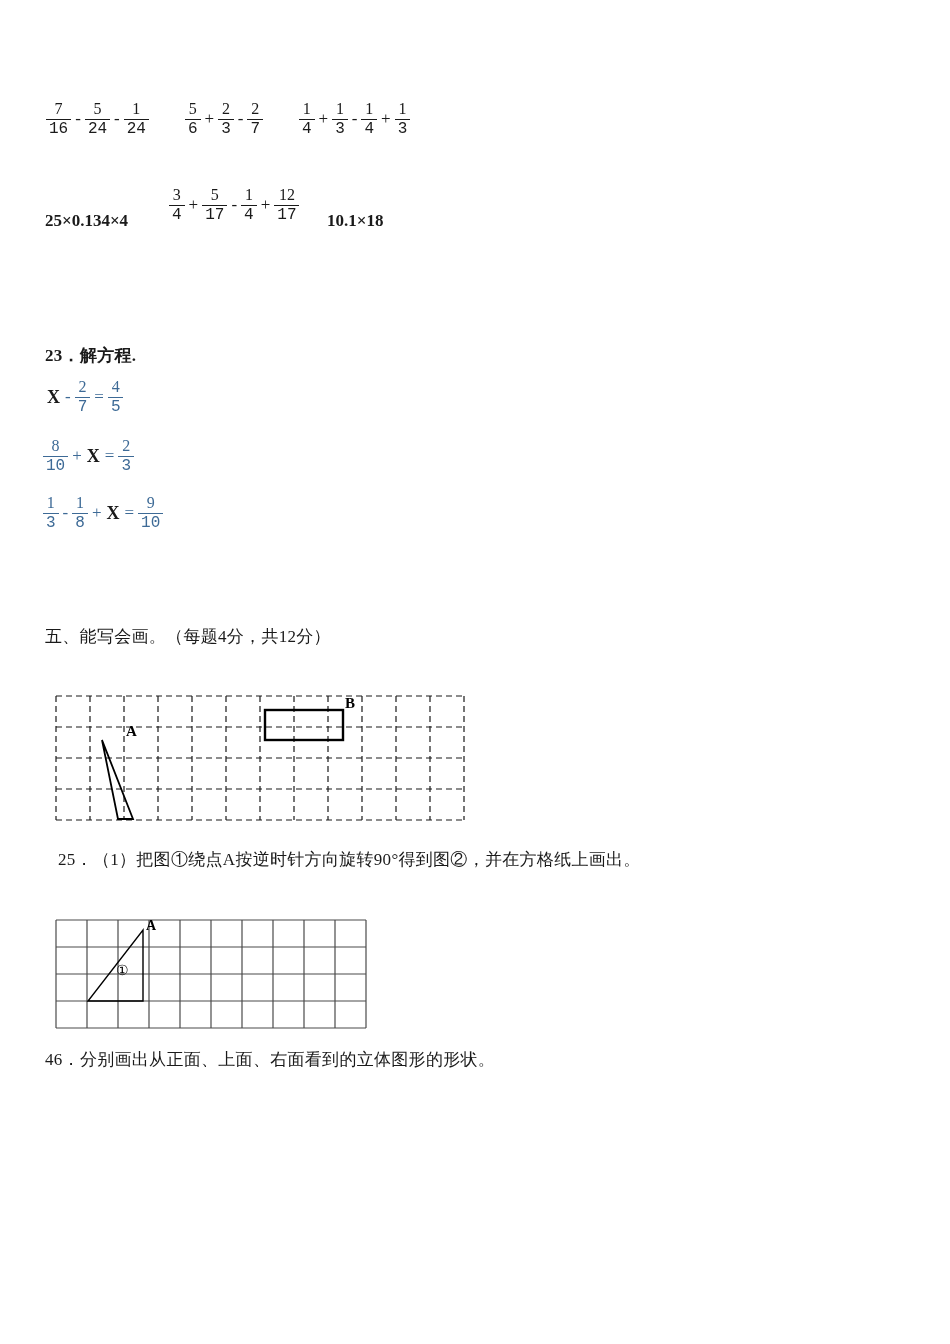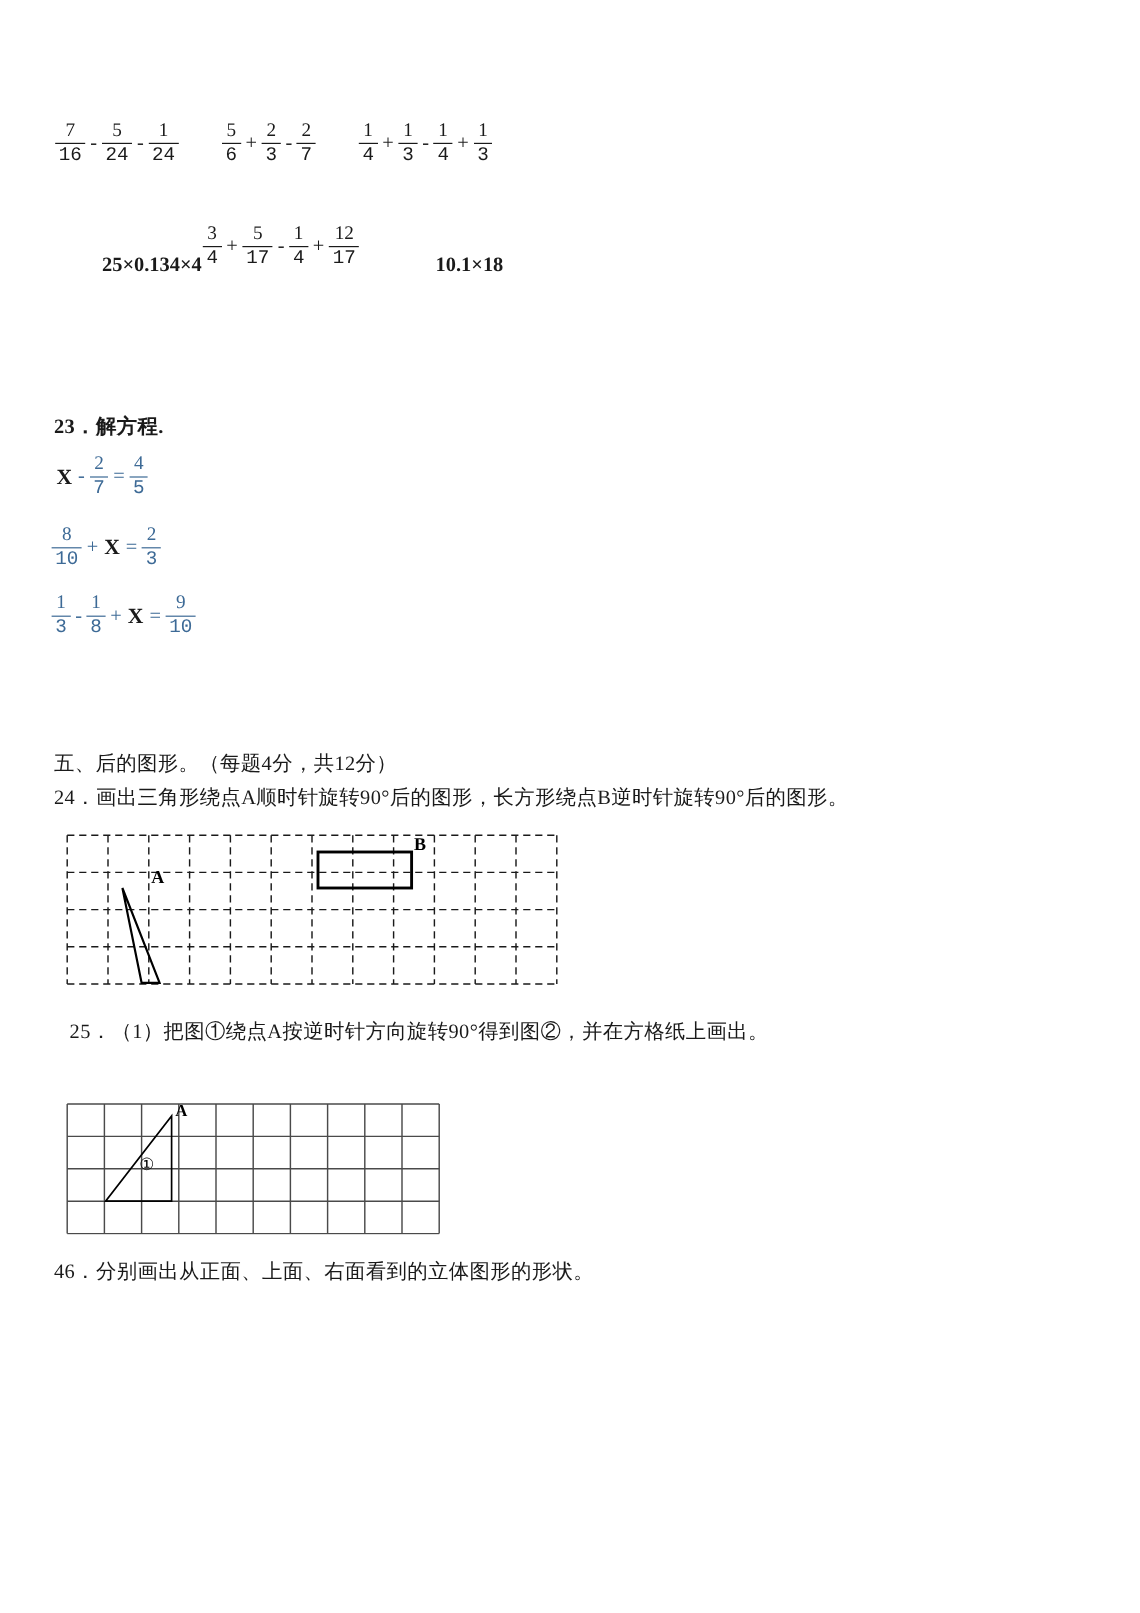--- a/index.html
+++ b/index.html
@@ -39,31 +39,30 @@
 </style>
 </head>
 <body>
 
 <div class="page">
 
   <div class="expr abs" style="left:45px;top:100px"><span class="frac"><span class="fnum">7</span><span class="fden">16</span></span><span class="op">-</span><span class="frac"><span class="fnum">5</span><span class="fden">24</span></span><span class="op">-</span><span class="frac"><span class="fnum">1</span><span class="fden">24</span></span></div>
   <div class="expr abs" style="left:184px;top:100px"><span class="frac"><span class="fnum">5</span><span class="fden">6</span></span><span class="op">+</span><span class="frac"><span class="fnum">2</span><span class="fden">3</span></span><span class="op">-</span><span class="frac"><span class="fnum">2</span><span class="fden">7</span></span></div>
   <div class="expr abs" style="left:298px;top:100px"><span class="frac"><span class="fnum">1</span><span class="fden">4</span></span><span class="op">+</span><span class="frac"><span class="fnum">1</span><span class="fden">3</span></span><span class="op">-</span><span class="frac"><span class="fnum">1</span><span class="fden">4</span></span><span class="op">+</span><span class="frac"><span class="fnum">1</span><span class="fden">3</span></span></div>
 
-  <div class="expr abs" style="left: 45px; top: 211px; font-weight: bold; margin-left: 40px;">25×0.134×4</div>
+  <div class="expr abs" style="left: 45px; top: 211px; font-weight: bold;">25×0.134×4</div>
   <div class="expr abs" style="left:168px;top:186px"><span class="frac"><span class="fnum">3</span><span class="fden">4</span></span><span class="op">+</span><span class="frac"><span class="fnum">5</span><span class="fden">17</span></span><span class="op">-</span><span class="frac"><span class="fnum">1</span><span class="fden">4</span></span><span class="op">+</span><span class="frac"><span class="fnum">12</span><span class="fden">17</span></span></div>
-  <div class="expr abs" style="left: 327px; top: 211px; font-weight: bold; margin-left: 36px;">10.1×18</div>
+  <div class="expr abs" style="left: 327px; top: 211px; font-weight: bold;">10.1×18</div>
 
   <div class="line title23 abs" style="left:45px;top:344px">23．解方程.</div>
   <div class="expr eq abs" style="left: 45px; top: 378px; color: rgb(61, 106, 150);"><span class="xvar">X</span><span class="op">-</span><span class="frac"><span class="fnum">2</span><span class="fden">7</span></span><span class="op">=</span><span class="frac"><span class="fnum">4</span><span class="fden">5</span></span></div>
   <div class="expr eq abs" style="left: 42px; top: 437px; color: rgb(61, 106, 150);"><span class="frac"><span class="fnum">8</span><span class="fden">10</span></span><span class="op">+</span><span class="xvar">X</span><span class="op">=</span><span class="frac"><span class="fnum">2</span><span class="fden">3</span></span></div>
   <div class="expr eq abs" style="left: 42px; top: 494px; color: rgb(61, 106, 150);"><span class="frac"><span class="fnum">1</span><span class="fden">3</span></span><span class="op">-</span><span class="frac"><span class="fnum">1</span><span class="fden">8</span></span><span class="op">+</span><span class="xvar">X</span><span class="op">=</span><span class="frac"><span class="fnum">9</span><span class="fden">10</span></span></div>
 
-  <div class="line abs" style="left:45px;top:625px">五、后的图形。（每题4分，共12分）</div>
-  <div class="line abs" style="left:45px;top:653px">24．画出三角形绕点A顺时针旋转90°后的图形，长方形绕点B逆时针旋转90°后的图形。</div>
+  <div class="line abs" style="left:45px;top:625px">五、能写会画。（每题4分，共12分）</div>
 
   <svg class="abs" style="left:55px;top:695px" width="410" height="126" viewBox="0 0 410 126">
       <line x1="1" y1="1" x2="1" y2="125" stroke="#1a1a1a" stroke-width="1.2" stroke-dasharray="6 4"></line>
       <line x1="35" y1="1" x2="35" y2="125" stroke="#1a1a1a" stroke-width="1.2" stroke-dasharray="6 4"></line>
       <line x1="69" y1="1" x2="69" y2="125" stroke="#1a1a1a" stroke-width="1.2" stroke-dasharray="6 4"></line>
       <line x1="103" y1="1" x2="103" y2="125" stroke="#1a1a1a" stroke-width="1.2" stroke-dasharray="6 4"></line>
       <line x1="137" y1="1" x2="137" y2="125" stroke="#1a1a1a" stroke-width="1.2" stroke-dasharray="6 4"></line>
       <line x1="171" y1="1" x2="171" y2="125" stroke="#1a1a1a" stroke-width="1.2" stroke-dasharray="6 4"></line>
       <line x1="205" y1="1" x2="205" y2="125" stroke="#1a1a1a" stroke-width="1.2" stroke-dasharray="6 4"></line>
       <line x1="239" y1="1" x2="239" y2="125" stroke="#1a1a1a" stroke-width="1.2" stroke-dasharray="6 4"></line>

